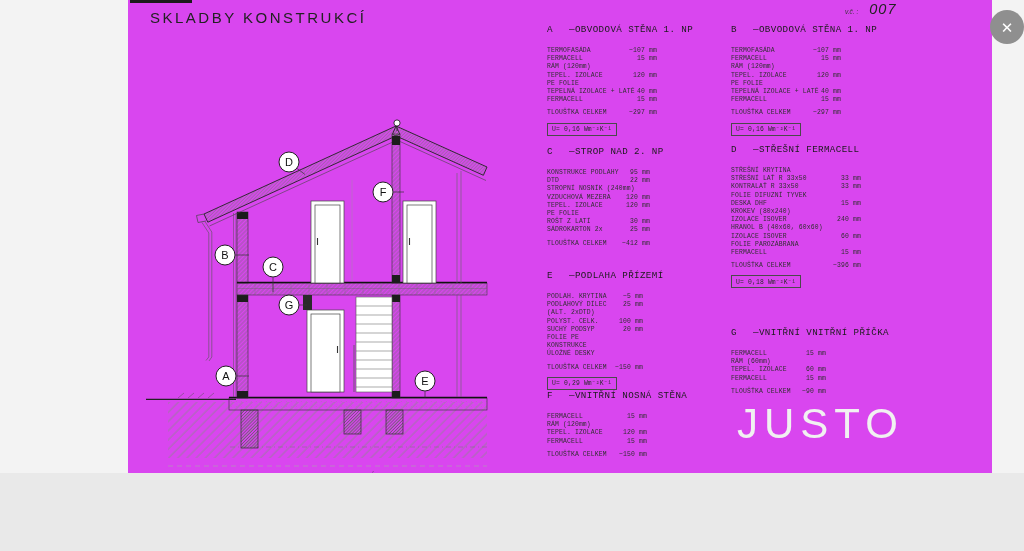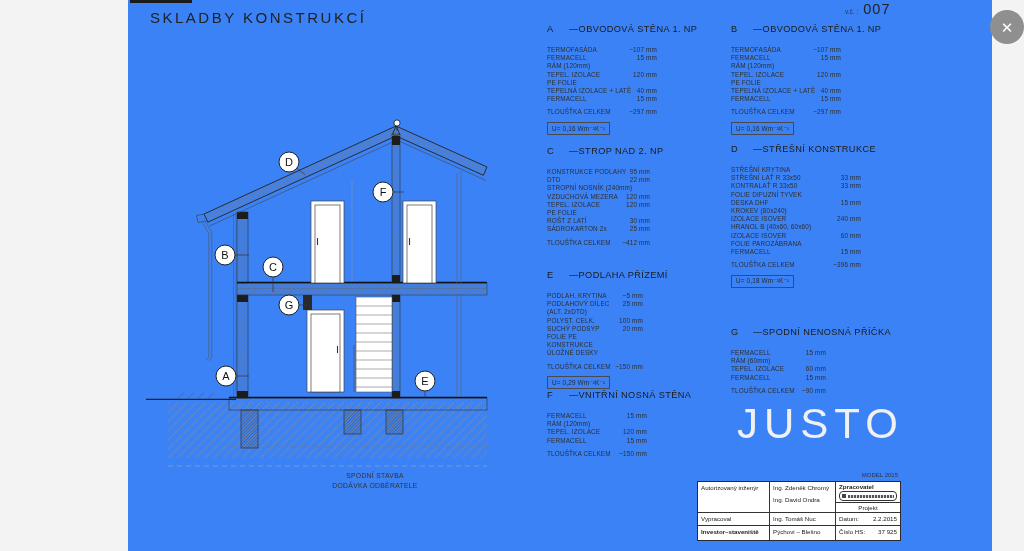--- a/index.html
+++ b/index.html
@@ -1,28 +1,28 @@
 <!DOCTYPE html>
 <html><head>
 <meta charset="utf-8">
 <style>
   html,body{margin:0;padding:0;background:#e9e9e9;}
-  .stage{position:relative;width:1024px;height:551px;background:#3b82f6;overflow:hidden;
+  .stage{position:relative;width:1024px;height:473px;background:#d946ef;overflow:hidden;
          font-family:"Liberation Sans","DejaVu Sans",sans-serif;color:#2b2b2b;}
   .side-strip{position:absolute;top:0;height:551px;background:#f3f3f3;}
   .edge-bar{position:absolute;left:130px;top:0;width:62px;height:3px;background:#1b1b1b;}
   .doc-title{position:absolute;left:150px;top:9px;font-size:15px;letter-spacing:2.5px;color:#222;white-space:nowrap;}
-  .sheet-no{position:absolute;left:845px;top:1px;display:flex;align-items:baseline;gap:5px;}
+  .sheet-no{position:absolute;left:845px;top:1px;display:flex;align-items:baseline;gap:11px;font-style:italic;}
   .sheet-no .lbl{font-size:6.5px;color:#333;}
   .sheet-no .num{font-size:14.5px;color:#222;letter-spacing:1px;}
   .close-btn{position:absolute;left:990px;top:10px;width:34px;height:34px;border-radius:50%;
              background:#8f8f8f;display:flex;align-items:center;justify-content:center;cursor:pointer;}
   .close-btn span{color:#fff;font-size:15px;line-height:15px;}
 
-  .spec{position:absolute;}
+  .spec{position:absolute;font-family:Liberation Mono, monospace;}
   .spec-h{font-size:9.2px;letter-spacing:0.4px;margin-bottom:12px;white-space:nowrap;color:#1b1b1b;font-weight:500;}
   .spec-h .sl{display:inline-block;width:22px;}
   .spec-row{display:flex;justify-content:space-between;font-size:6.4px;line-height:8.2px;
             letter-spacing:0.15px;white-space:nowrap;color:#2f2f2f;}
   .spec-total{margin-top:5px;}
   .ubox{display:inline-block;border:1px solid #4a4a4a;padding:1.5px 4px;margin-top:5px;font-size:6.4px;letter-spacing:0.15px;}
 
   .caption{position:absolute;left:300px;top:471px;width:150px;text-align:center;
            font-size:6.8px;line-height:9.5px;letter-spacing:0.3px;color:#333;}
   .watermark{position:absolute;left:737px;top:400px;font-size:42px;letter-spacing:6px;
@@ -415,21 +415,21 @@
         </div>
       <div class="spec-row spec-total">
           <span>TLOUŠŤKA CELKEM</span>
           <span>~297 mm</span>
         </div>
       <div class="ubox">U=  0,16  Wm⁻²K⁻¹</div>
     </div>
   </div>
 
   <div class="spec" style="left:731px;top:144px;">
-    <div class="spec-h"><span class="sl">D</span><span>—STŘEŠNÍ KONSTRUKCE</span></div>
+    <div class="spec-h"><span class="sl">D</span><span>—STŘEŠNÍ FERMACELL</span></div>
     <div style="width:130px;">
       <div>
           <div class="spec-row">
             <span>STŘEŠNÍ KRYTINA</span>
             <span></span>
           </div>
           <div class="spec-row">
             <span>STŘEŠNÍ LAŤ R 33x50</span>
             <span>33 mm</span>
           </div>
@@ -472,21 +472,21 @@
         </div>
       <div class="spec-row spec-total">
           <span>TLOUŠŤKA CELKEM</span>
           <span>~396 mm</span>
         </div>
       <div class="ubox">U=  0,18  Wm⁻²K⁻¹</div>
     </div>
   </div>
 
   <div class="spec" style="left:731px;top:327px;">
-    <div class="spec-h"><span class="sl">G</span><span>—SPODNÍ NENOSNÁ PŘÍČKA</span></div>
+    <div class="spec-h"><span class="sl">G</span><span>—VNITŘNÍ VNITŘNÍ PŘÍČKA</span></div>
     <div style="width:95px;">
       <div>
           <div class="spec-row">
             <span>FERMACELL</span>
             <span>15 mm</span>
           </div>
           <div class="spec-row">
             <span>RÁM (60mm)</span>
             <span></span>
           </div>

